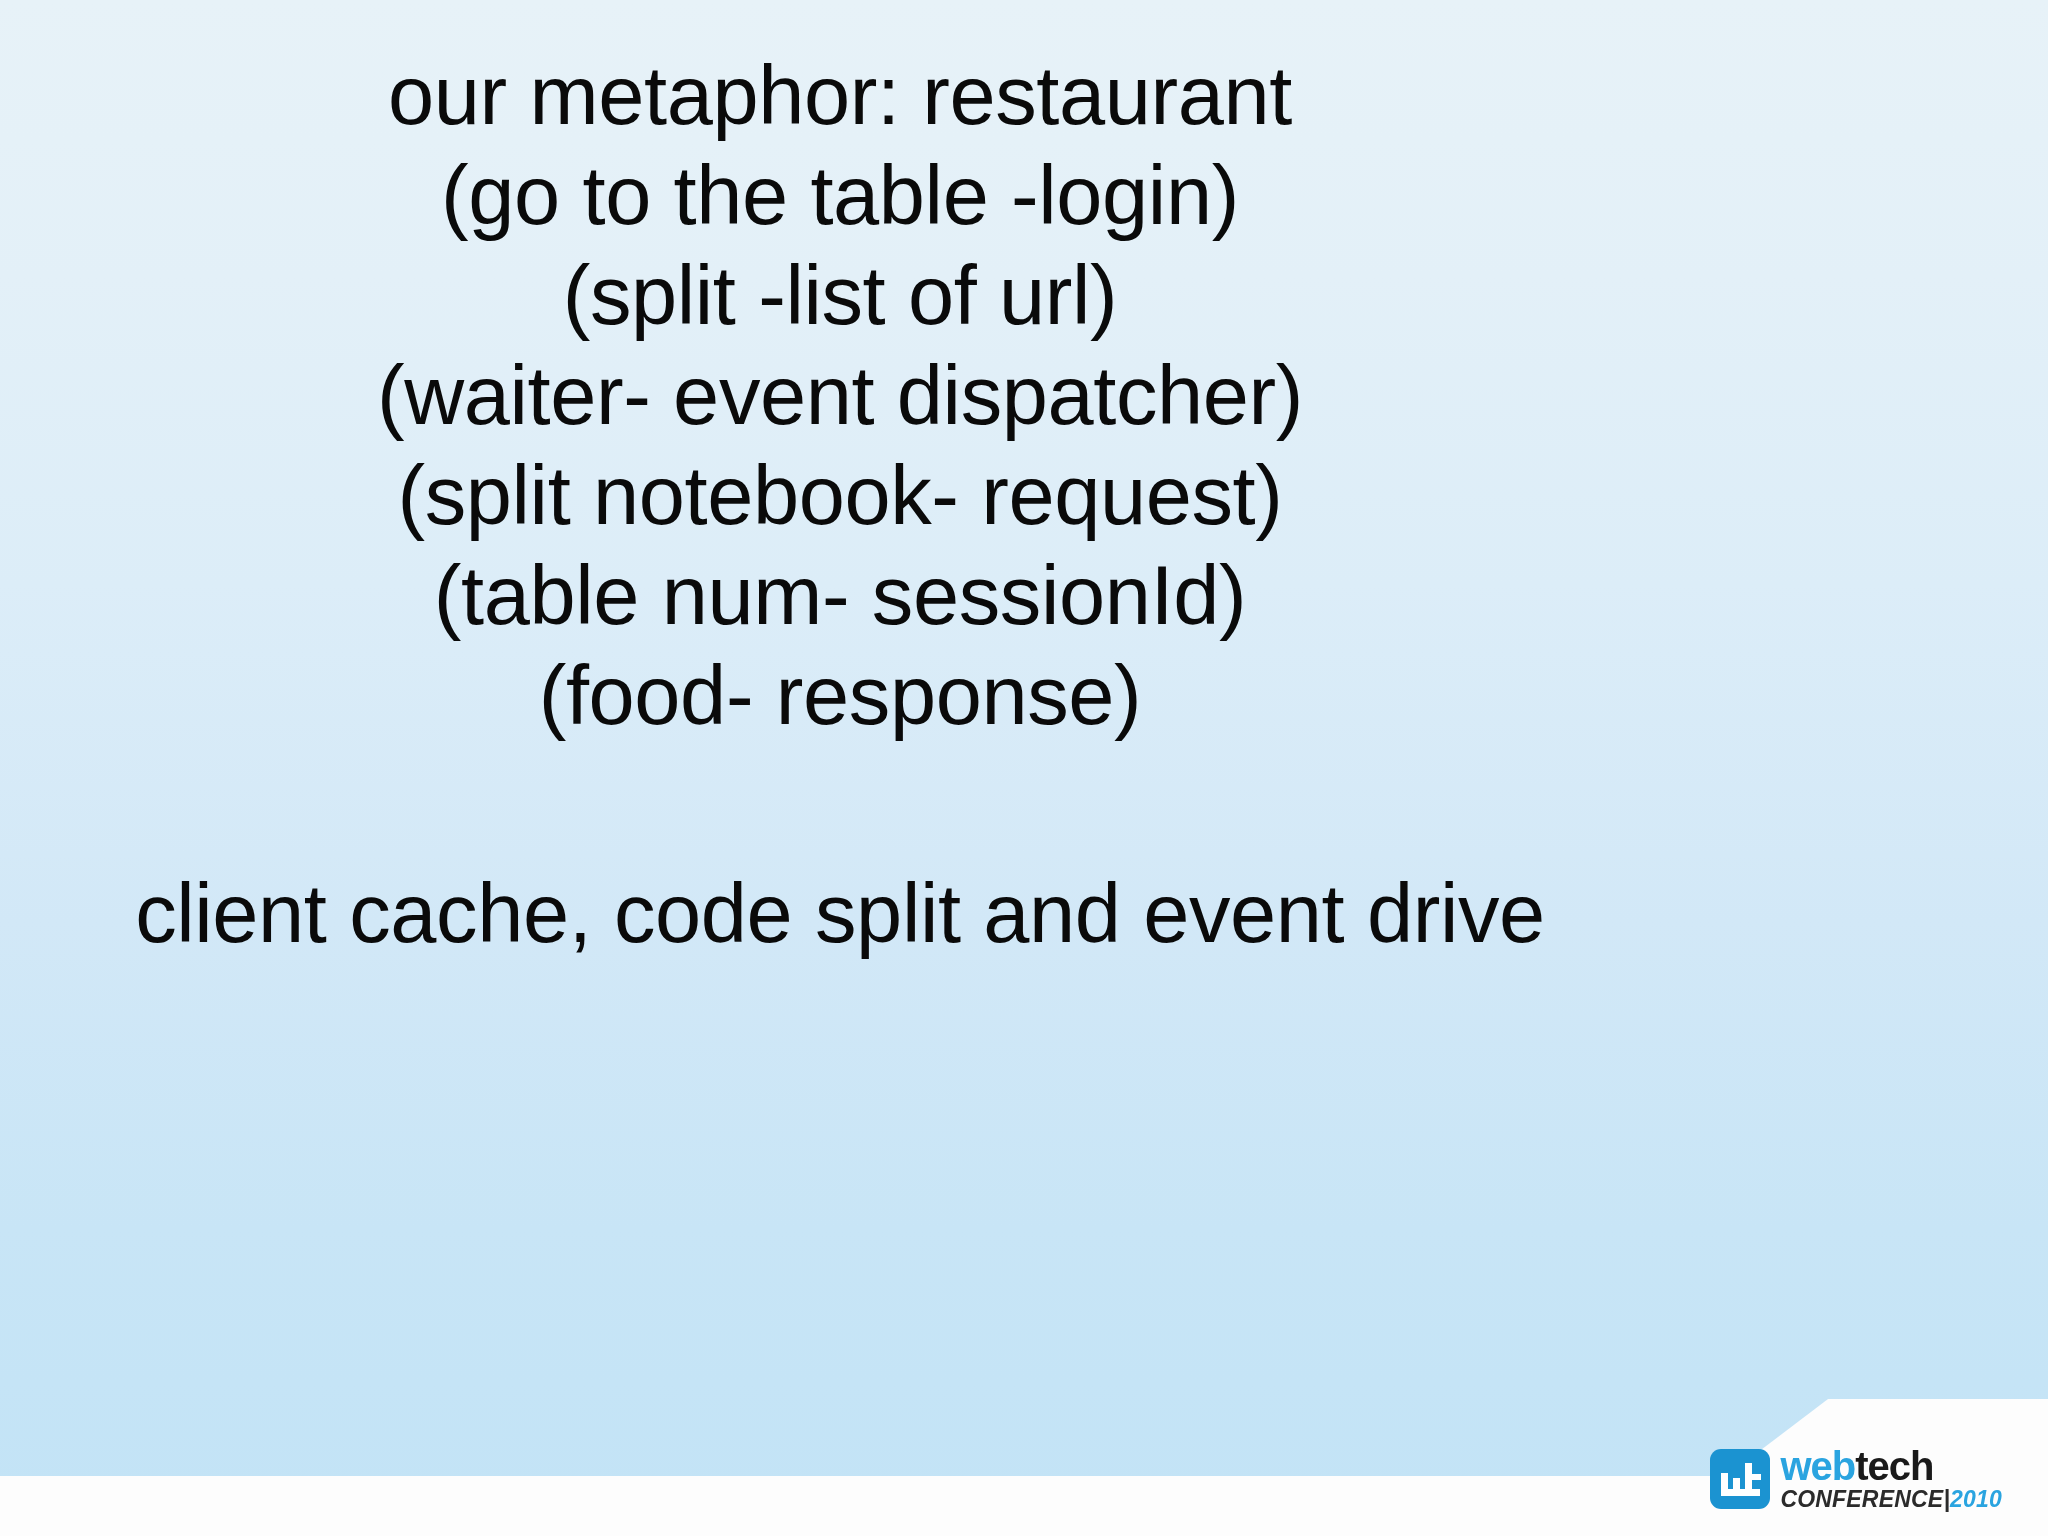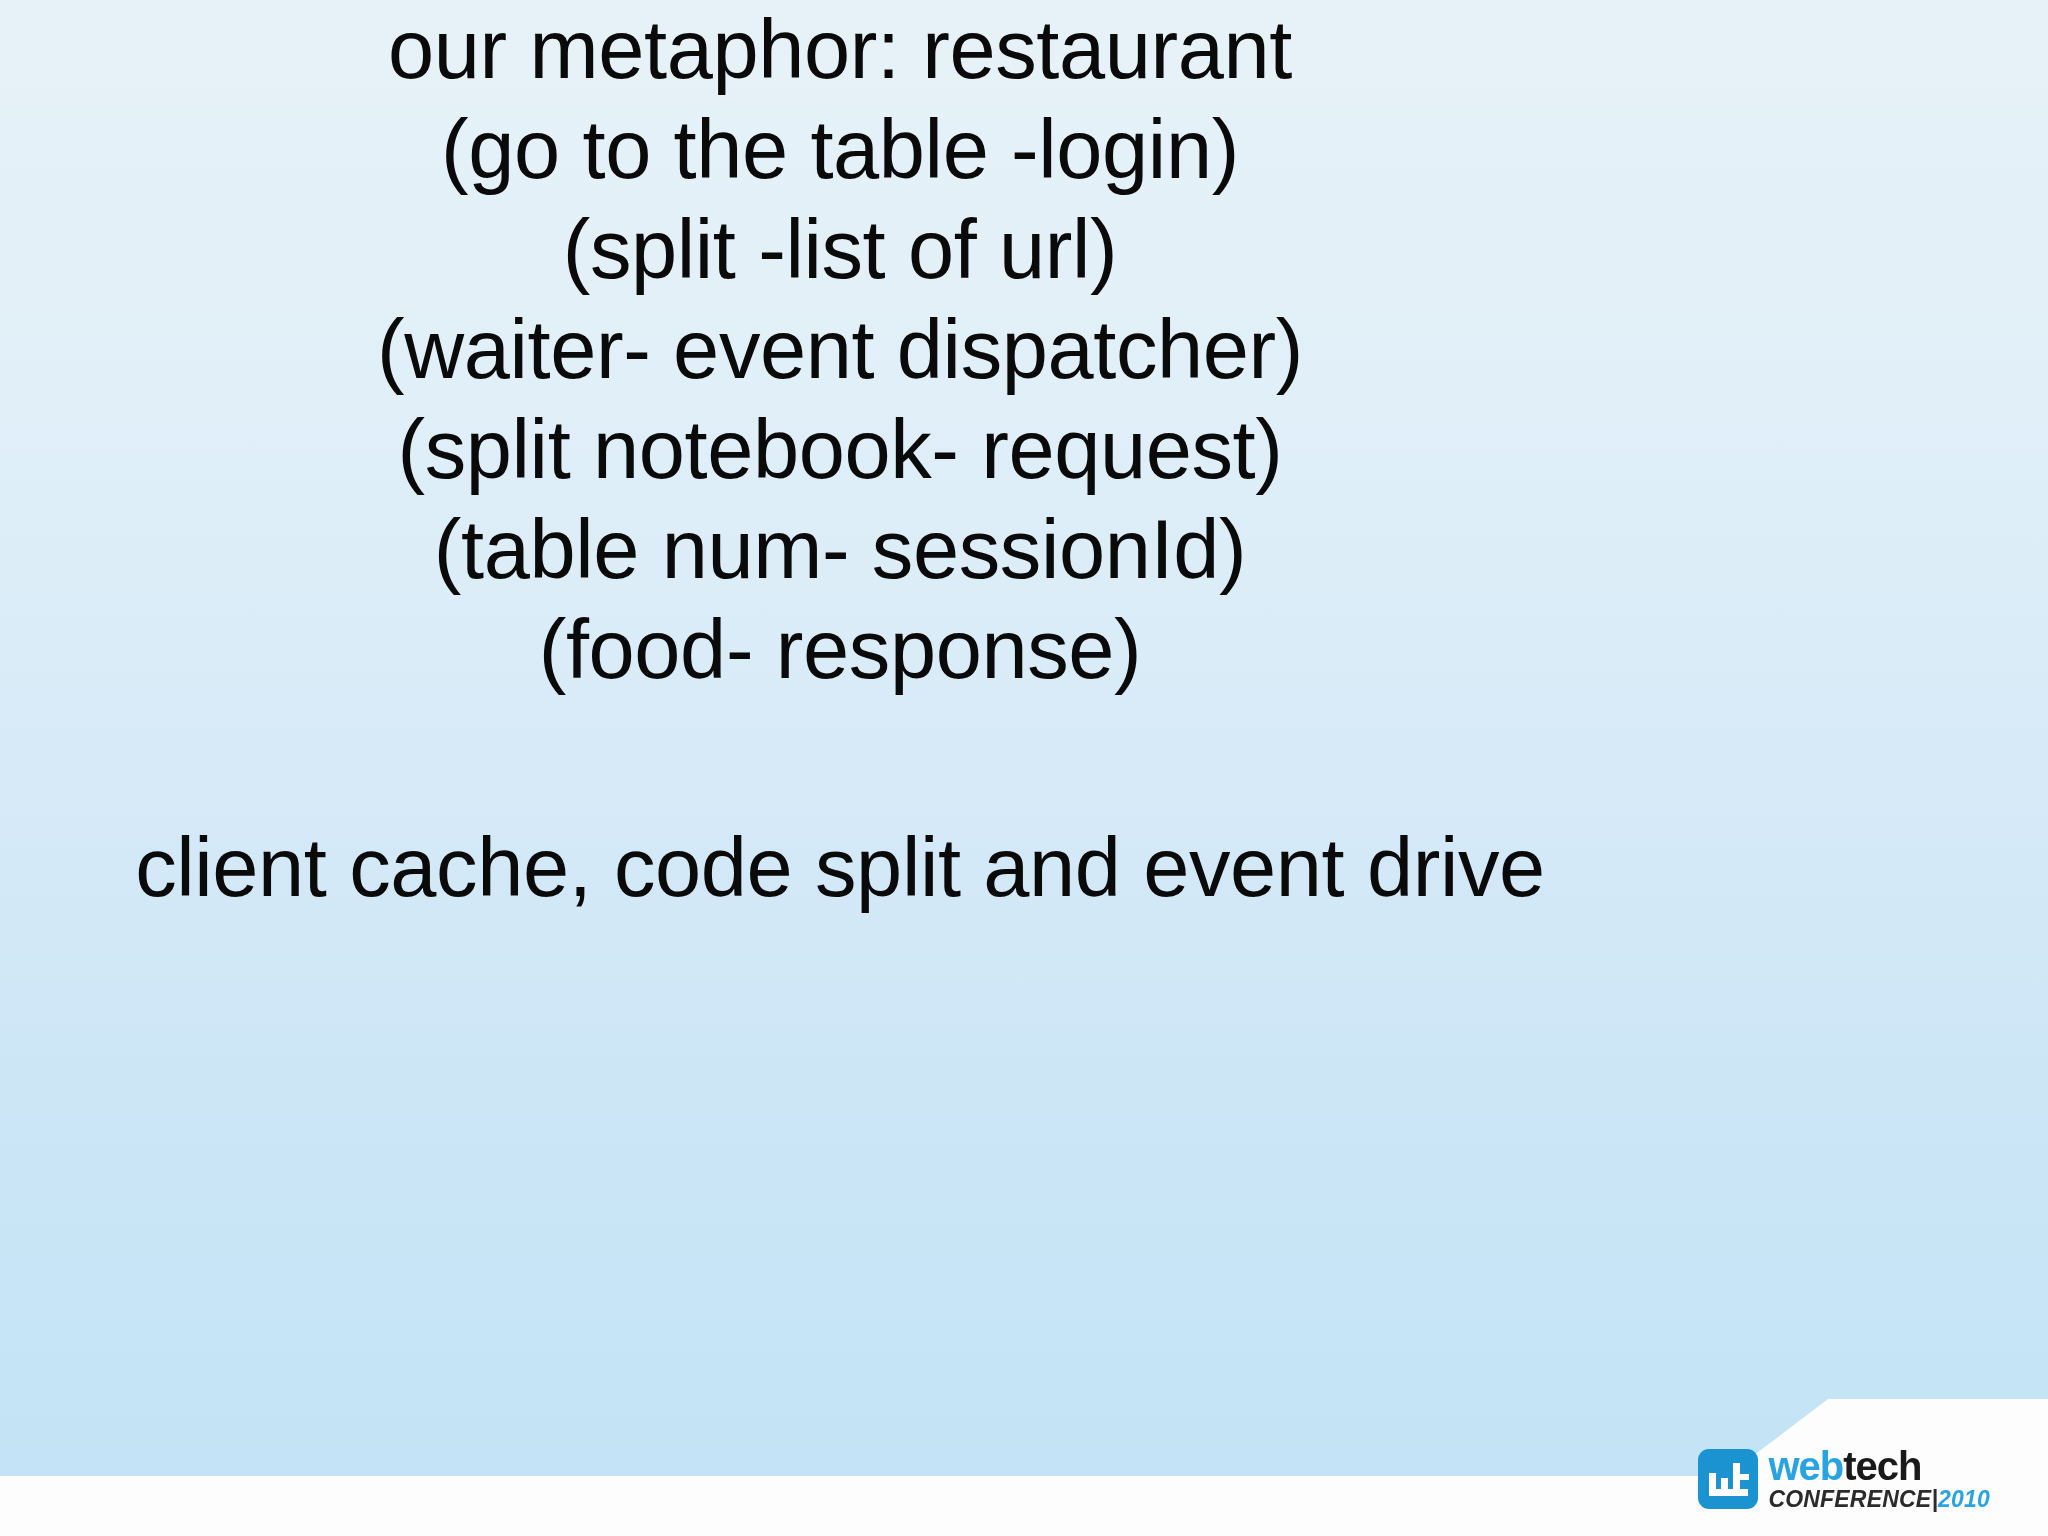--- a/index.html
+++ b/index.html
@@ -21,20 +21,21 @@
     overflow: hidden;
     background: linear-gradient(to bottom, #e7f2f8 0%, #e3f0f8 18%, #dcedf8 38%, #d2e8f7 60%, #c8e5f6 80%, #c2e3f6 100%);
   }
 
   
   .content {
     position: absolute;
     left: 0;
     top: 0;
     width: 1680px;
+    padding-top: 46px;
     box-sizing: border-box;
     text-align: center;
   }
 
   .line {
     display: block;
     color: #0a0a0a;
     font-size: 83px;
     line-height: 100px;
     letter-spacing: -0.4px;
@@ -66,21 +67,21 @@
     bottom: 59px;
     width: 468px;
     height: 78px;
     background: #fdfdfd;
     clip-path: polygon(31% 100%, 53% 0%, 100% 0%, 100% 100%);
   }
 
   
   .logo {
     position: absolute;
-    right: 58px;
+    right: 46px;
     bottom: 24px;
     display: flex;
     align-items: center;
     gap: 10px;
     height: 66px;
   }
 
   .logo-mark {
     position: relative;
     width: 60px;

